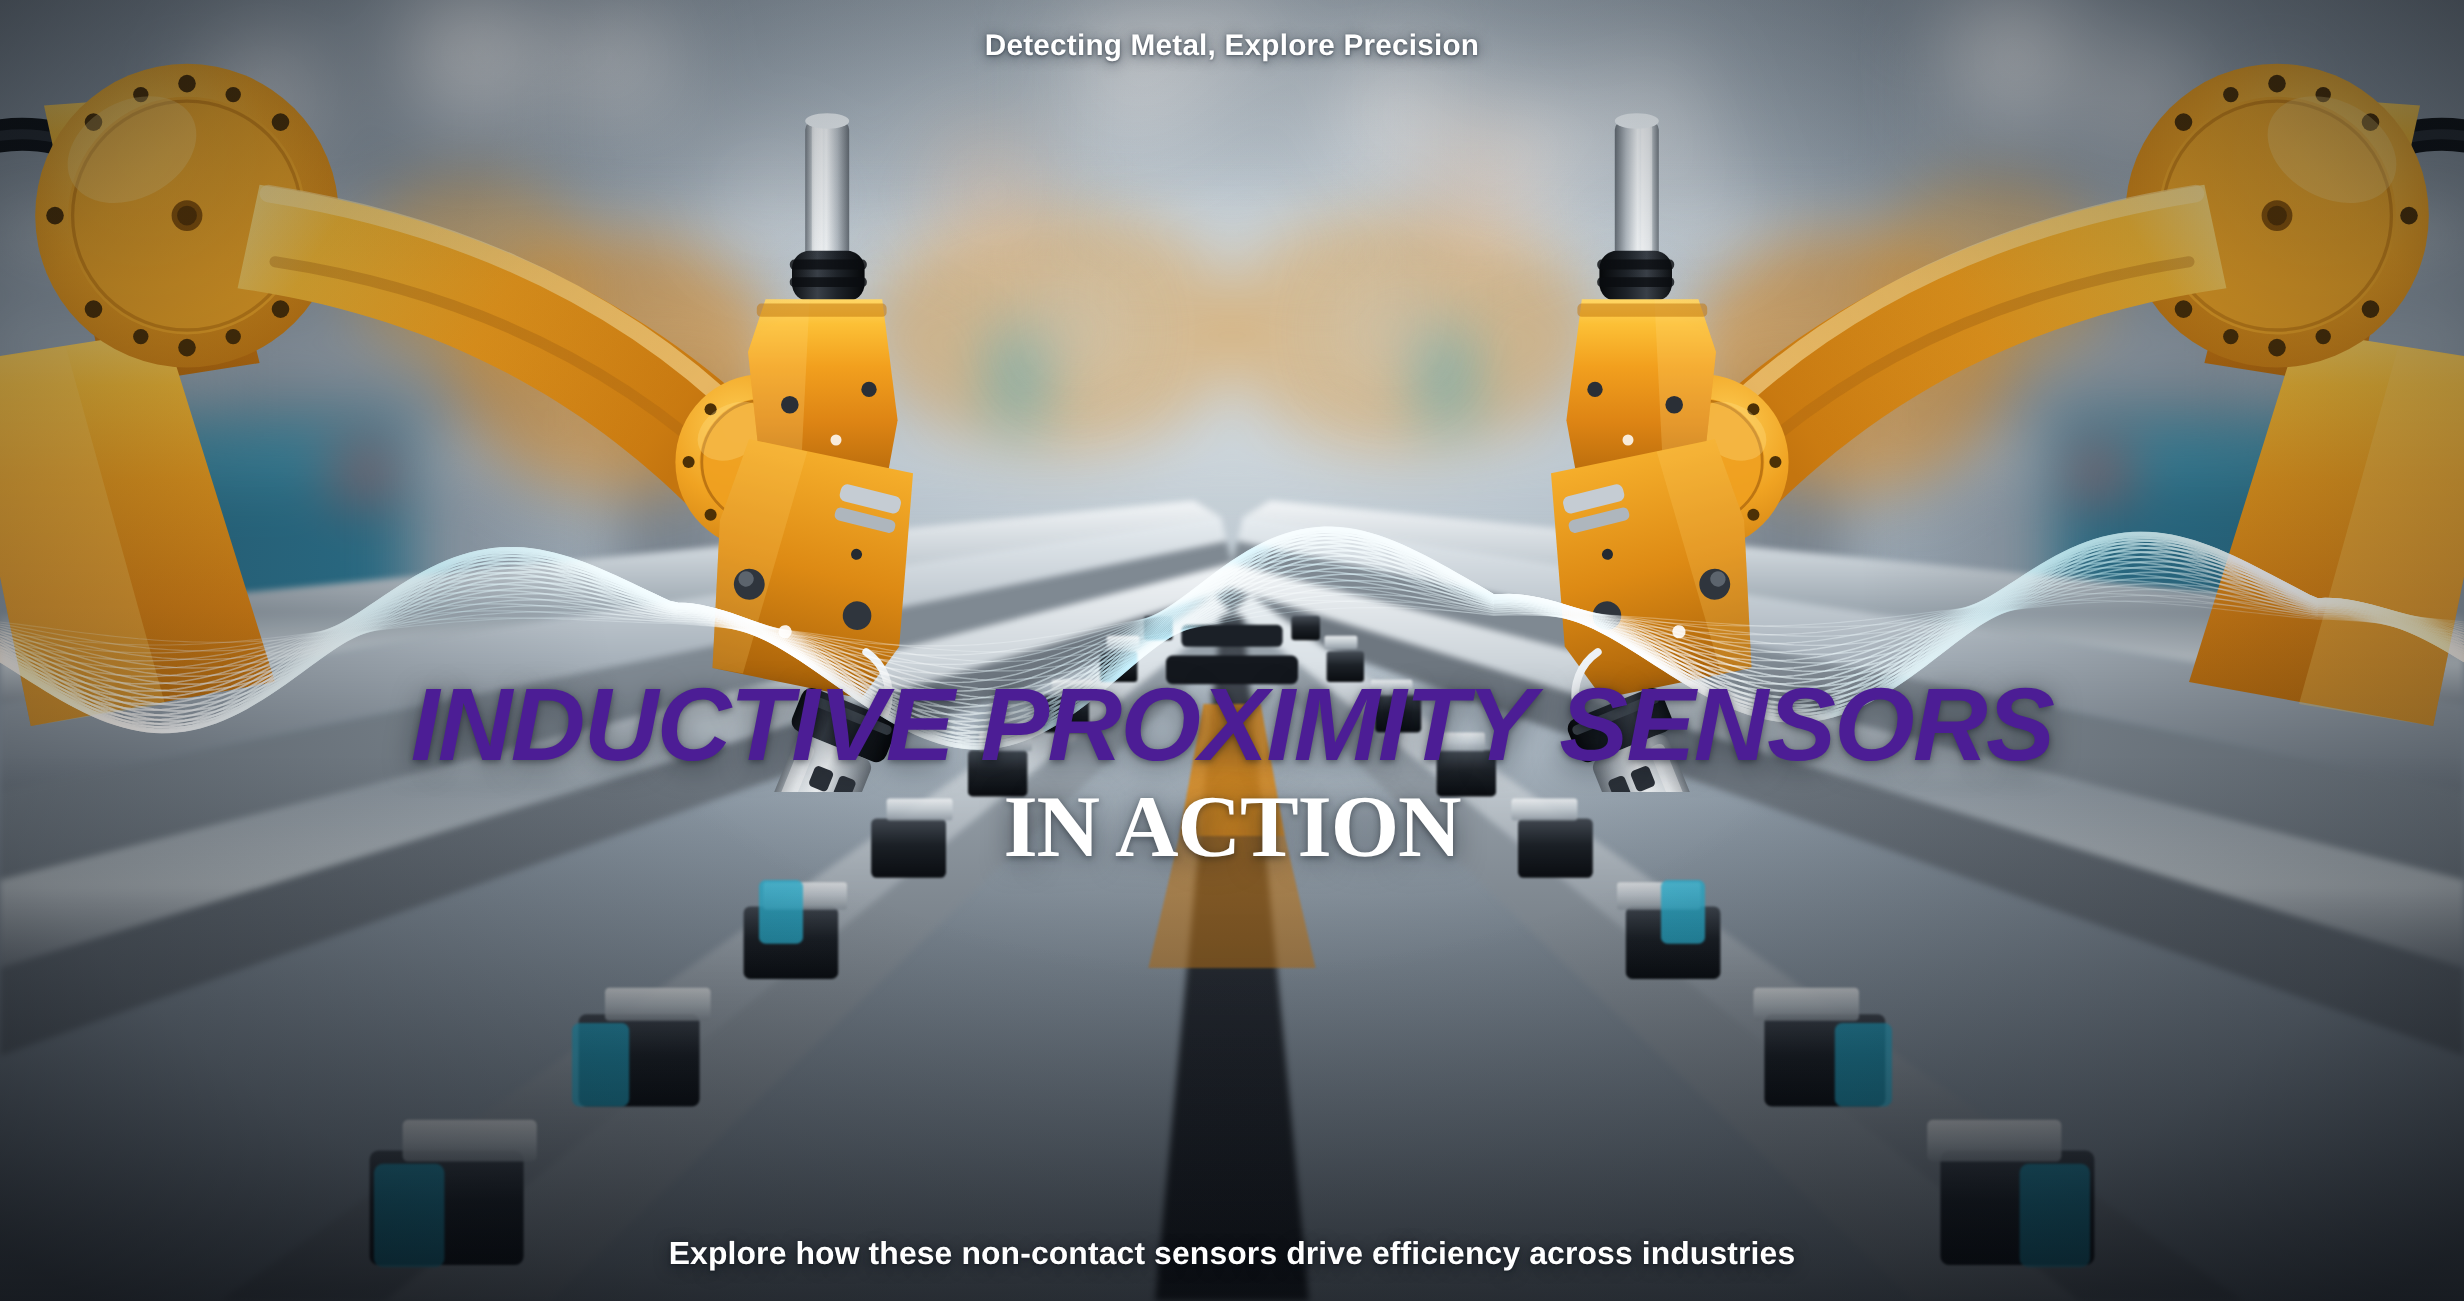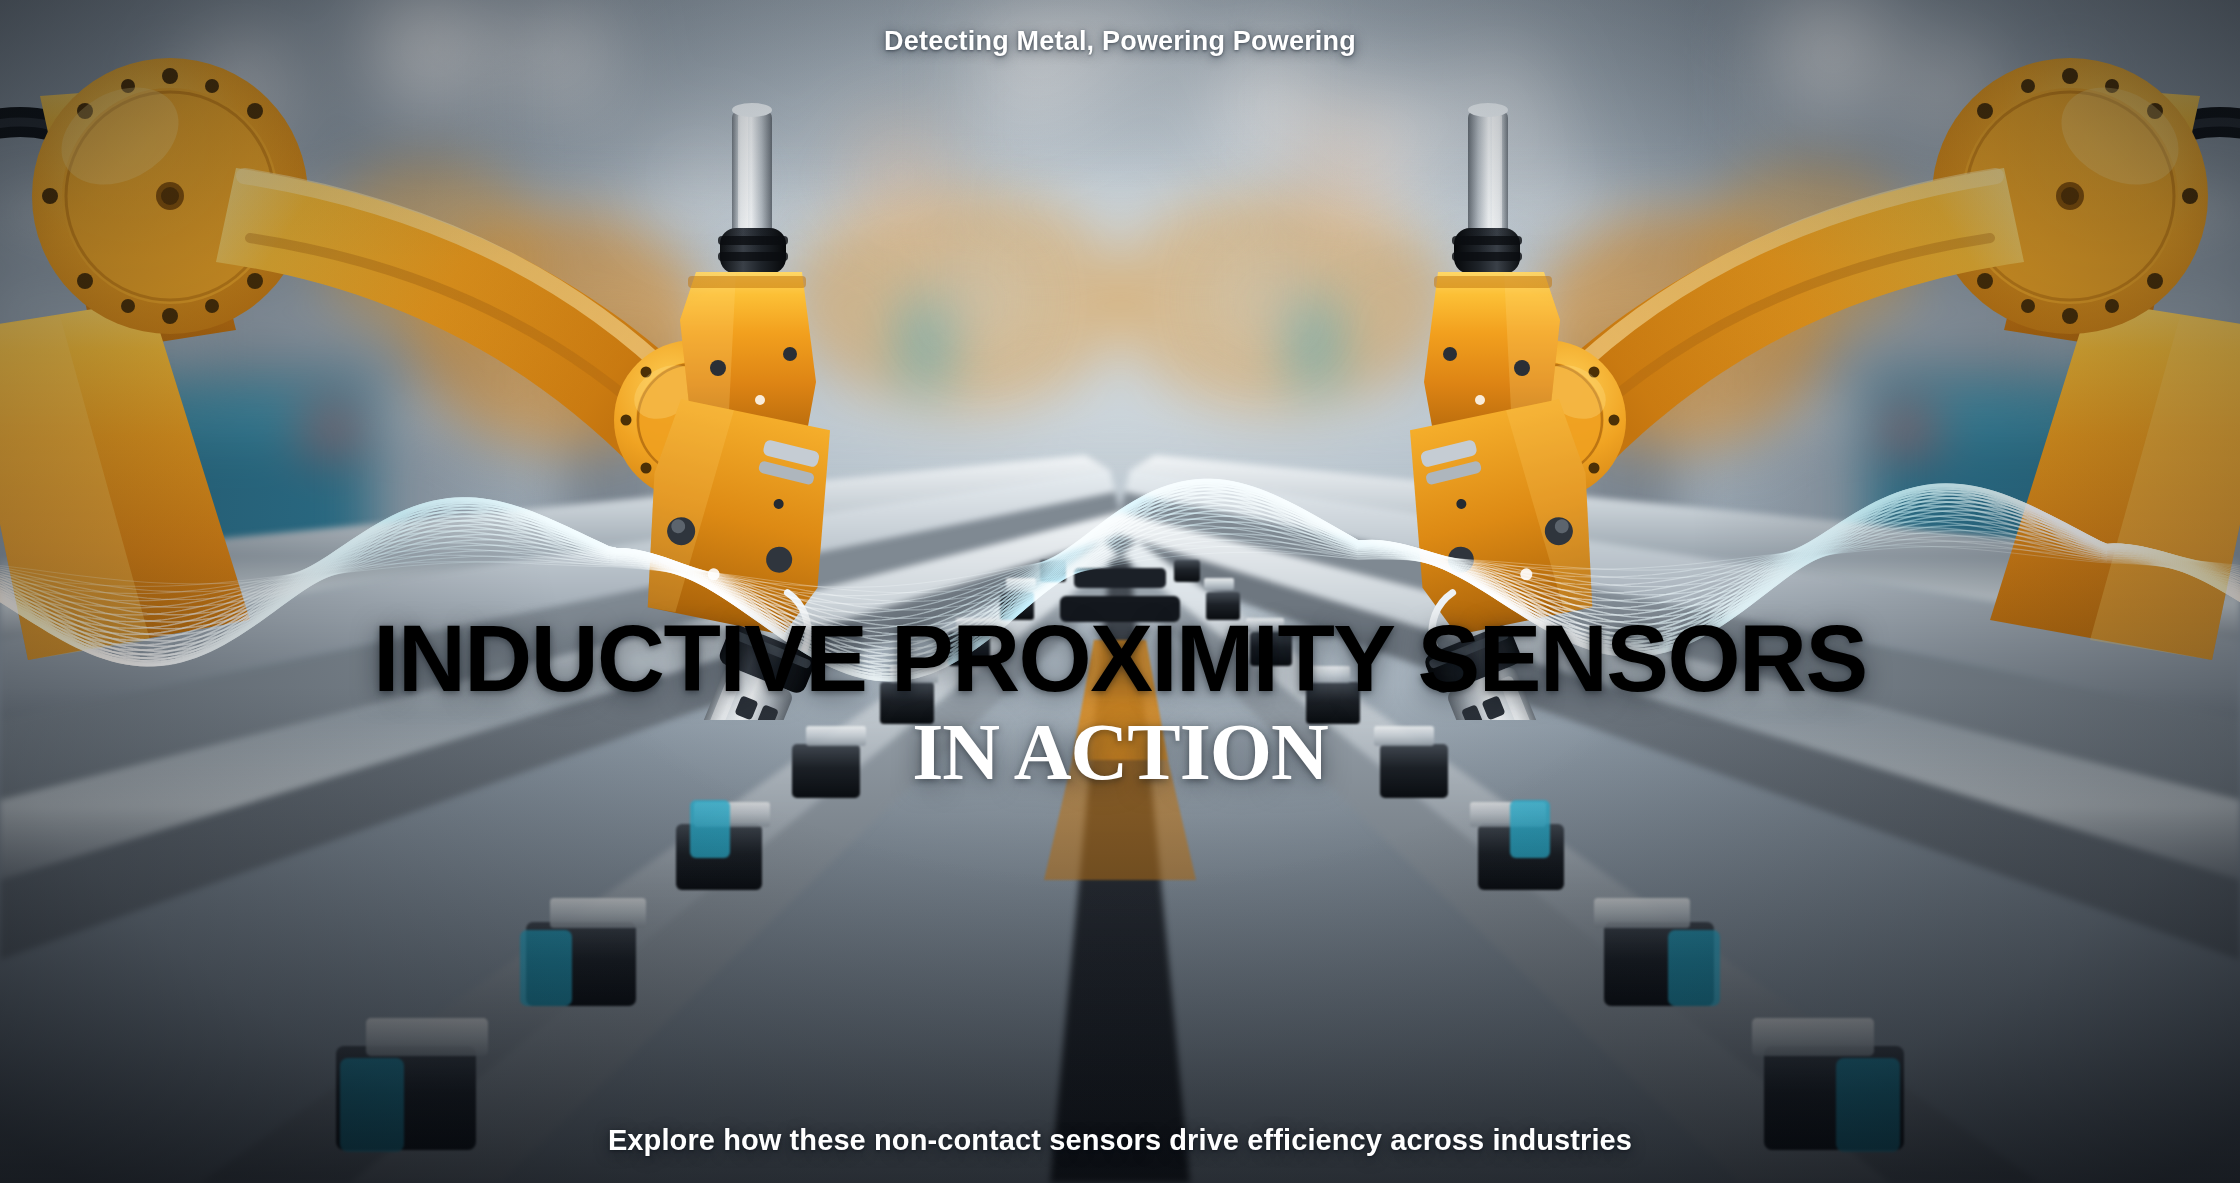--- a/index.html
+++ b/index.html
@@ -56,23 +56,24 @@
     font-size:27px; font-weight:bold;
     letter-spacing:.2px;
     color:#ffffff;
     text-shadow:0 2px 12px rgba(10,20,32,.55), 0 1px 3px rgba(10,20,32,.5);
   }
 
   #headline-block { position:absolute; top:612px; left:0; width:100%; text-align:center; }
   #title-line1 {
     font-size:94px; font-weight:bold;
     letter-spacing:-1.5px; line-height:1.0;
-    color:#000000;
+    color:#4c1d95;
     text-shadow:0 5px 26px rgba(8,14,22,.52), 0 2px 6px rgba(8,14,22,.42);
     white-space:nowrap;
+    font-style:italic;
   }
   #title-line2 {
     margin-top:6px;
     font-size:80px; font-weight:bold;
     letter-spacing:-1px; line-height:1.0;
     color:#ffffff;
     text-shadow:0 5px 26px rgba(8,14,22,.52), 0 2px 6px rgba(8,14,22,.42);
     font-family:Liberation Serif, serif;
   }
   #subtitle {
@@ -602,21 +603,21 @@
           <path d="M0.0 178.5 L7.0 179.7 L14.0 181.0 L21.0 182.1 L28.0 183.3 L35.0 184.4 L42.0 185.5 L49.0 186.6 L56.0 187.5 L63.0 188.5 L70.0 189.3 L77.0 190.1 L84.0 190.9 L91.0 191.5 L98.0 192.1 L105.0 192.6 L112.0 192.9 L119.0 193.2 L126.0 193.4 L133.0 193.5 L140.0 193.5 L147.0 193.5 L154.0 193.3 L161.0 193.0 L168.0 192.6 L175.0 192.1 L182.0 191.6 L189.0 190.9 L196.0 190.2 L203.0 189.4 L210.0 188.5 L217.0 187.5 L224.0 186.5 L231.0 185.4 L238.0 184.2 L245.0 183.0 L252.0 181.8 L259.0 180.5 L266.0 179.2 L273.0 177.9 L280.0 176.5 L287.0 175.1 L294.0 173.8 L301.0 172.4 L308.0 171.1 L315.0 169.8 L322.0 168.5 L329.0 167.2 L336.0 166.0 L343.0 164.8 L350.0 163.7 L357.0 162.6 L364.0 161.6 L371.0 160.7 L378.0 159.8 L385.0 159.0 L392.0 158.3 L399.0 157.6 L406.0 157.0 L413.0 156.5 L420.0 156.1 L427.0 155.8 L434.0 155.6 L441.0 155.4 L448.0 155.3 L455.0 155.3 L462.0 155.4 L469.0 155.5 L476.0 155.7 L483.0 156.0 L490.0 156.3 L497.0 156.7 L504.0 157.1 L511.0 157.6 L518.0 158.1 L525.0 158.7 L532.0 159.3 L539.0 159.9 L546.0 160.5 L553.0 161.1 L560.0 161.7 L567.0 162.3 L574.0 162.9 L581.0 163.5 L588.0 164.1 L595.0 164.6 L602.0 165.1 L609.0 165.5 L616.0 165.9 L623.0 166.5 L630.0 167.1 L637.0 167.8 L644.0 168.6 L651.0 169.4 L658.0 170.3 L665.0 171.3 L672.0 172.3 L679.0 173.4 L686.0 174.5 L693.0 175.6 L700.0 176.7 L707.0 177.9 L714.0 179.1 L721.0 180.3 L728.0 181.5 L735.0 182.7 L742.0 183.9 L749.0 185.1 L756.0 186.3 L763.0 187.4 L770.0 188.4 L777.0 189.5 L784.0 190.4 L791.0 191.3 L798.0 192.2 L805.0 192.9 L812.0 193.6 L819.0 194.2 L826.0 194.7 L833.0 195.1 L840.0 195.3 L847.0 195.5 L854.0 195.6 L861.0 195.6 L868.0 195.4 L875.0 195.2 L882.0 194.8 L889.0 194.3 L896.0 193.7 L903.0 193.0 L910.0 192.2 L917.0 191.3 L924.0 190.2 L931.0 189.1 L938.0 187.9 L945.0 186.5 L952.0 185.1 L959.0 183.6 L966.0 182.0 L973.0 180.4 L980.0 178.7 L987.0 176.9 L994.0 175.1 L1001.0 173.3 L1008.0 171.4 L1015.0 169.5 L1022.0 167.6 L1029.0 165.7 L1036.0 163.9 L1043.0 162.0 L1050.0 160.1 L1057.0 158.3 L1064.0 156.5 L1071.0 154.8 L1078.0 153.1 L1085.0 151.5 L1092.0 149.9 L1099.0 148.4 L1106.0 147.1 L1113.0 145.8 L1120.0 144.6 L1127.0 143.5 L1134.0 142.5 L1141.0 141.7 L1148.0 141.0 L1155.0 140.3 L1162.0 139.8 L1169.0 139.4 L1176.0 139.1 L1183.0 139.0 L1190.0 138.9 L1197.0 139.0 L1204.0 139.1 L1211.0 139.4 L1218.0 139.7 L1225.0 140.2 L1232.0 140.7 L1239.0 141.3 L1246.0 142.0 L1253.0 142.8 L1260.0 143.6 L1267.0 144.5 L1274.0 145.5 L1281.0 146.5 L1288.0 147.5 L1295.0 148.6 L1302.0 149.6 L1309.0 150.7 L1316.0 151.8 L1323.0 153.0 L1330.0 154.1 L1337.0 155.2 L1344.0 156.3 L1351.0 157.4 L1358.0 158.5 L1365.0 158.4 L1372.0 158.4 L1379.0 158.4 L1386.0 158.6 L1393.0 158.9 L1400.0 159.2 L1407.0 159.7 L1414.0 160.2 L1421.0 160.7 L1428.0 161.3 L1435.0 162.0 L1442.0 162.7 L1449.0 163.5 L1456.0 164.3 L1463.0 165.1 L1470.0 166.0 L1477.0 166.8 L1484.0 167.7 L1491.0 168.6 L1498.0 169.4 L1505.0 170.3 L1512.0 171.1 L1519.0 171.9 L1526.0 172.6 L1533.0 173.4 L1540.0 174.0 L1547.0 174.6 L1554.0 175.2 L1561.0 175.7 L1568.0 176.1 L1575.0 176.5 L1582.0 176.7 L1589.0 176.9 L1596.0 177.0 L1603.0 177.1 L1610.0 177.0 L1617.0 176.8 L1624.0 176.6 L1631.0 176.3 L1638.0 175.9 L1645.0 175.3 L1652.0 174.8 L1659.0 174.1 L1666.0 173.3 L1673.0 172.5 L1680.0 171.6 L1687.0 170.6 L1694.0 169.5 L1701.0 168.4 L1708.0 167.3 L1715.0 166.1 L1722.0 164.8 L1729.0 163.5 L1736.0 162.2 L1743.0 160.9 L1750.0 159.5 L1757.0 158.2 L1764.0 156.8 L1771.0 155.5 L1778.0 154.1 L1785.0 152.8 L1792.0 151.5 L1799.0 150.3 L1806.0 149.1 L1813.0 147.9 L1820.0 146.8 L1827.0 145.8 L1834.0 144.8 L1841.0 143.9 L1848.0 143.1 L1855.0 142.3 L1862.0 141.7 L1869.0 141.1 L1876.0 140.6 L1883.0 140.2 L1890.0 139.9 L1897.0 139.7 L1904.0 139.6 L1911.0 139.6 L1918.0 139.6 L1925.0 139.8 L1932.0 140.1 L1939.0 140.4 L1946.0 140.8 L1953.0 141.3 L1960.0 141.9 L1967.0 142.6 L1974.0 143.3 L1981.0 144.1 L1988.0 144.9 L1995.0 145.8 L2002.0 146.8 L2009.0 147.8 L2016.0 148.8 L2023.0 149.8 L2030.0 150.9 L2037.0 151.9 L2044.0 153.0 L2051.0 154.1 L2058.0 155.2 L2065.0 156.2 L2072.0 157.2 L2079.0 158.2 L2086.0 159.2 L2093.0 160.1 L2100.0 161.0 L2107.0 161.8 L2114.0 162.0 L2121.0 162.3 L2128.0 162.8 L2135.0 163.3 L2142.0 164.0 L2149.0 164.7 L2156.0 165.5 L2163.0 166.3 L2170.0 167.3 L2177.0 168.3 L2184.0 169.3 L2191.0 170.4 L2198.0 171.5 L2205.0 172.6 L2212.0 173.8 L2219.0 174.9 L2226.0 176.1 L2233.0 177.3 L2240.0 178.5 " opacity="0.359" stroke-width="1.10"></path>
           <path d="M0.0 175.0 L7.0 175.8 L14.0 176.7 L21.0 177.6 L28.0 178.4 L35.0 179.2 L42.0 180.0 L49.0 180.8 L56.0 181.5 L63.0 182.2 L70.0 182.9 L77.0 183.5 L84.0 184.0 L91.0 184.5 L98.0 185.0 L105.0 185.4 L112.0 185.7 L119.0 186.0 L126.0 186.2 L133.0 186.3 L140.0 186.4 L147.0 186.4 L154.0 186.3 L161.0 186.2 L168.0 186.0 L175.0 185.7 L182.0 185.4 L189.0 185.0 L196.0 184.6 L203.0 184.1 L210.0 183.6 L217.0 183.0 L224.0 182.3 L231.0 181.7 L238.0 180.9 L245.0 180.2 L252.0 179.4 L259.0 178.6 L266.0 177.7 L273.0 176.9 L280.0 176.0 L287.0 175.1 L294.0 174.3 L301.0 173.4 L308.0 172.5 L315.0 171.6 L322.0 170.8 L329.0 170.0 L336.0 169.2 L343.0 168.4 L350.0 167.6 L357.0 166.9 L364.0 166.3 L371.0 165.6 L378.0 165.0 L385.0 164.5 L392.0 164.0 L399.0 163.5 L406.0 163.1 L413.0 162.8 L420.0 162.5 L427.0 162.2 L434.0 162.0 L441.0 161.9 L448.0 161.8 L455.0 161.7 L462.0 161.7 L469.0 161.8 L476.0 161.8 L483.0 162.0 L490.0 162.1 L497.0 162.3 L504.0 162.5 L511.0 162.8 L518.0 163.0 L525.0 163.3 L532.0 163.6 L539.0 164.0 L546.0 164.3 L553.0 164.6 L560.0 164.9 L567.0 165.2 L574.0 165.5 L581.0 165.8 L588.0 166.1 L595.0 166.3 L602.0 166.5 L609.0 166.6 L616.0 166.9 L623.0 167.4 L630.0 168.0 L637.0 168.5 L644.0 169.1 L651.0 169.8 L658.0 170.4 L665.0 171.1 L672.0 171.9 L679.0 172.6 L686.0 173.4 L693.0 174.2 L700.0 175.0 L707.0 175.8 L714.0 176.7 L721.0 177.5 L728.0 178.3 L735.0 179.1 L742.0 179.9 L749.0 180.7 L756.0 181.5 L763.0 182.2 L770.0 182.9 L777.0 183.6 L784.0 184.2 L791.0 184.8 L798.0 185.3 L805.0 185.8 L812.0 186.2 L819.0 186.5 L826.0 186.8 L833.0 187.0 L840.0 187.1 L847.0 187.2 L854.0 187.2 L861.0 187.1 L868.0 186.9 L875.0 186.7 L882.0 186.4 L889.0 186.0 L896.0 185.5 L903.0 184.9 L910.0 184.3 L917.0 183.6 L924.0 182.8 L931.0 181.9 L938.0 181.0 L945.0 180.0 L952.0 179.0 L959.0 177.9 L966.0 176.8 L973.0 175.6 L980.0 174.3 L987.0 173.1 L994.0 171.8 L1001.0 170.4 L1008.0 169.1 L1015.0 167.8 L1022.0 166.4 L1029.0 165.0 L1036.0 163.7 L1043.0 162.3 L1050.0 161.0 L1057.0 159.7 L1064.0 158.5 L1071.0 157.2 L1078.0 156.0 L1085.0 154.9 L1092.0 153.8 L1099.0 152.7 L1106.0 151.7 L1113.0 150.8 L1120.0 150.0 L1127.0 149.2 L1134.0 148.5 L1141.0 147.9 L1148.0 147.4 L1155.0 146.9 L1162.0 146.5 L1169.0 146.2 L1176.0 146.0 L1183.0 145.9 L1190.0 145.8 L1197.0 145.9 L1204.0 146.0 L1211.0 146.1 L1218.0 146.4 L1225.0 146.7 L1232.0 147.0 L1239.0 147.4 L1246.0 147.9 L1253.0 148.4 L1260.0 149.0 L1267.0 149.6 L1274.0 150.3 L1281.0 151.0 L1288.0 151.7 L1295.0 152.4 L1302.0 153.2 L1309.0 154.0 L1316.0 154.8 L1323.0 155.6 L1330.0 156.4 L1337.0 157.1 L1344.0 157.9 L1351.0 158.8 L1358.0 159.6 L1365.0 159.5 L1372.0 159.3 L1379.0 159.3 L1386.0 159.3 L1393.0 159.3 L1400.0 159.5 L1407.0 159.7 L1414.0 159.9 L1421.0 160.2 L1428.0 160.5 L1435.0 160.9 L1442.0 161.2 L1449.0 161.7 L1456.0 162.1 L1463.0 162.6 L1470.0 163.0 L1477.0 163.5 L1484.0 164.0 L1491.0 164.5 L1498.0 165.0 L1505.0 165.5 L1512.0 165.9 L1519.0 166.4 L1526.0 166.8 L1533.0 167.2 L1540.0 167.6 L1547.0 167.9 L1554.0 168.2 L1561.0 168.5 L1568.0 168.7 L1575.0 168.9 L1582.0 169.0 L1589.0 169.1 L1596.0 169.1 L1603.0 169.1 L1610.0 169.0 L1617.0 168.8 L1624.0 168.6 L1631.0 168.4 L1638.0 168.1 L1645.0 167.7 L1652.0 167.3 L1659.0 166.8 L1666.0 166.3 L1673.0 165.8 L1680.0 165.1 L1687.0 164.5 L1694.0 163.8 L1701.0 163.1 L1708.0 162.3 L1715.0 161.5 L1722.0 160.7 L1729.0 159.9 L1736.0 159.1 L1743.0 158.2 L1750.0 157.3 L1757.0 156.5 L1764.0 155.6 L1771.0 154.8 L1778.0 154.0 L1785.0 153.1 L1792.0 152.4 L1799.0 151.6 L1806.0 150.9 L1813.0 150.2 L1820.0 149.5 L1827.0 148.9 L1834.0 148.3 L1841.0 147.8 L1848.0 147.4 L1855.0 147.0 L1862.0 146.6 L1869.0 146.3 L1876.0 146.1 L1883.0 145.9 L1890.0 145.8 L1897.0 145.8 L1904.0 145.8 L1911.0 145.9 L1918.0 146.0 L1925.0 146.3 L1932.0 146.5 L1939.0 146.9 L1946.0 147.2 L1953.0 147.7 L1960.0 148.2 L1967.0 148.7 L1974.0 149.3 L1981.0 149.9 L1988.0 150.5 L1995.0 151.2 L2002.0 151.9 L2009.0 152.7 L2016.0 153.4 L2023.0 154.2 L2030.0 155.0 L2037.0 155.8 L2044.0 156.6 L2051.0 157.3 L2058.0 158.1 L2065.0 158.9 L2072.0 159.6 L2079.0 160.3 L2086.0 161.0 L2093.0 161.7 L2100.0 162.3 L2107.0 162.8 L2114.0 163.0 L2121.0 163.2 L2128.0 163.6 L2135.0 164.0 L2142.0 164.5 L2149.0 165.0 L2156.0 165.6 L2163.0 166.2 L2170.0 166.8 L2177.0 167.6 L2184.0 168.3 L2191.0 169.1 L2198.0 169.9 L2205.0 170.7 L2212.0 171.5 L2219.0 172.4 L2226.0 173.2 L2233.0 174.1 L2240.0 175.0 " opacity="0.300" stroke-width="1.00"></path>
         </g>
     </svg>
   </div>
 
   <div class="layer" id="vignette"></div>
 
   <div id="text-layer">
 
-    <div id="tagline">Detecting Metal, Powering Powering</div>
+    <div id="tagline">Detecting Metal, Explore Precision</div>
 
     <div id="headline-block">
       <div id="title-line1">INDUCTIVE PROXIMITY SENSORS</div>
       <div id="title-line2">IN ACTION</div>
     </div>
 
     <div id="subtitle">Explore how these non-contact sensors drive efficiency across industries</div>
   </div>
 
 </div>

